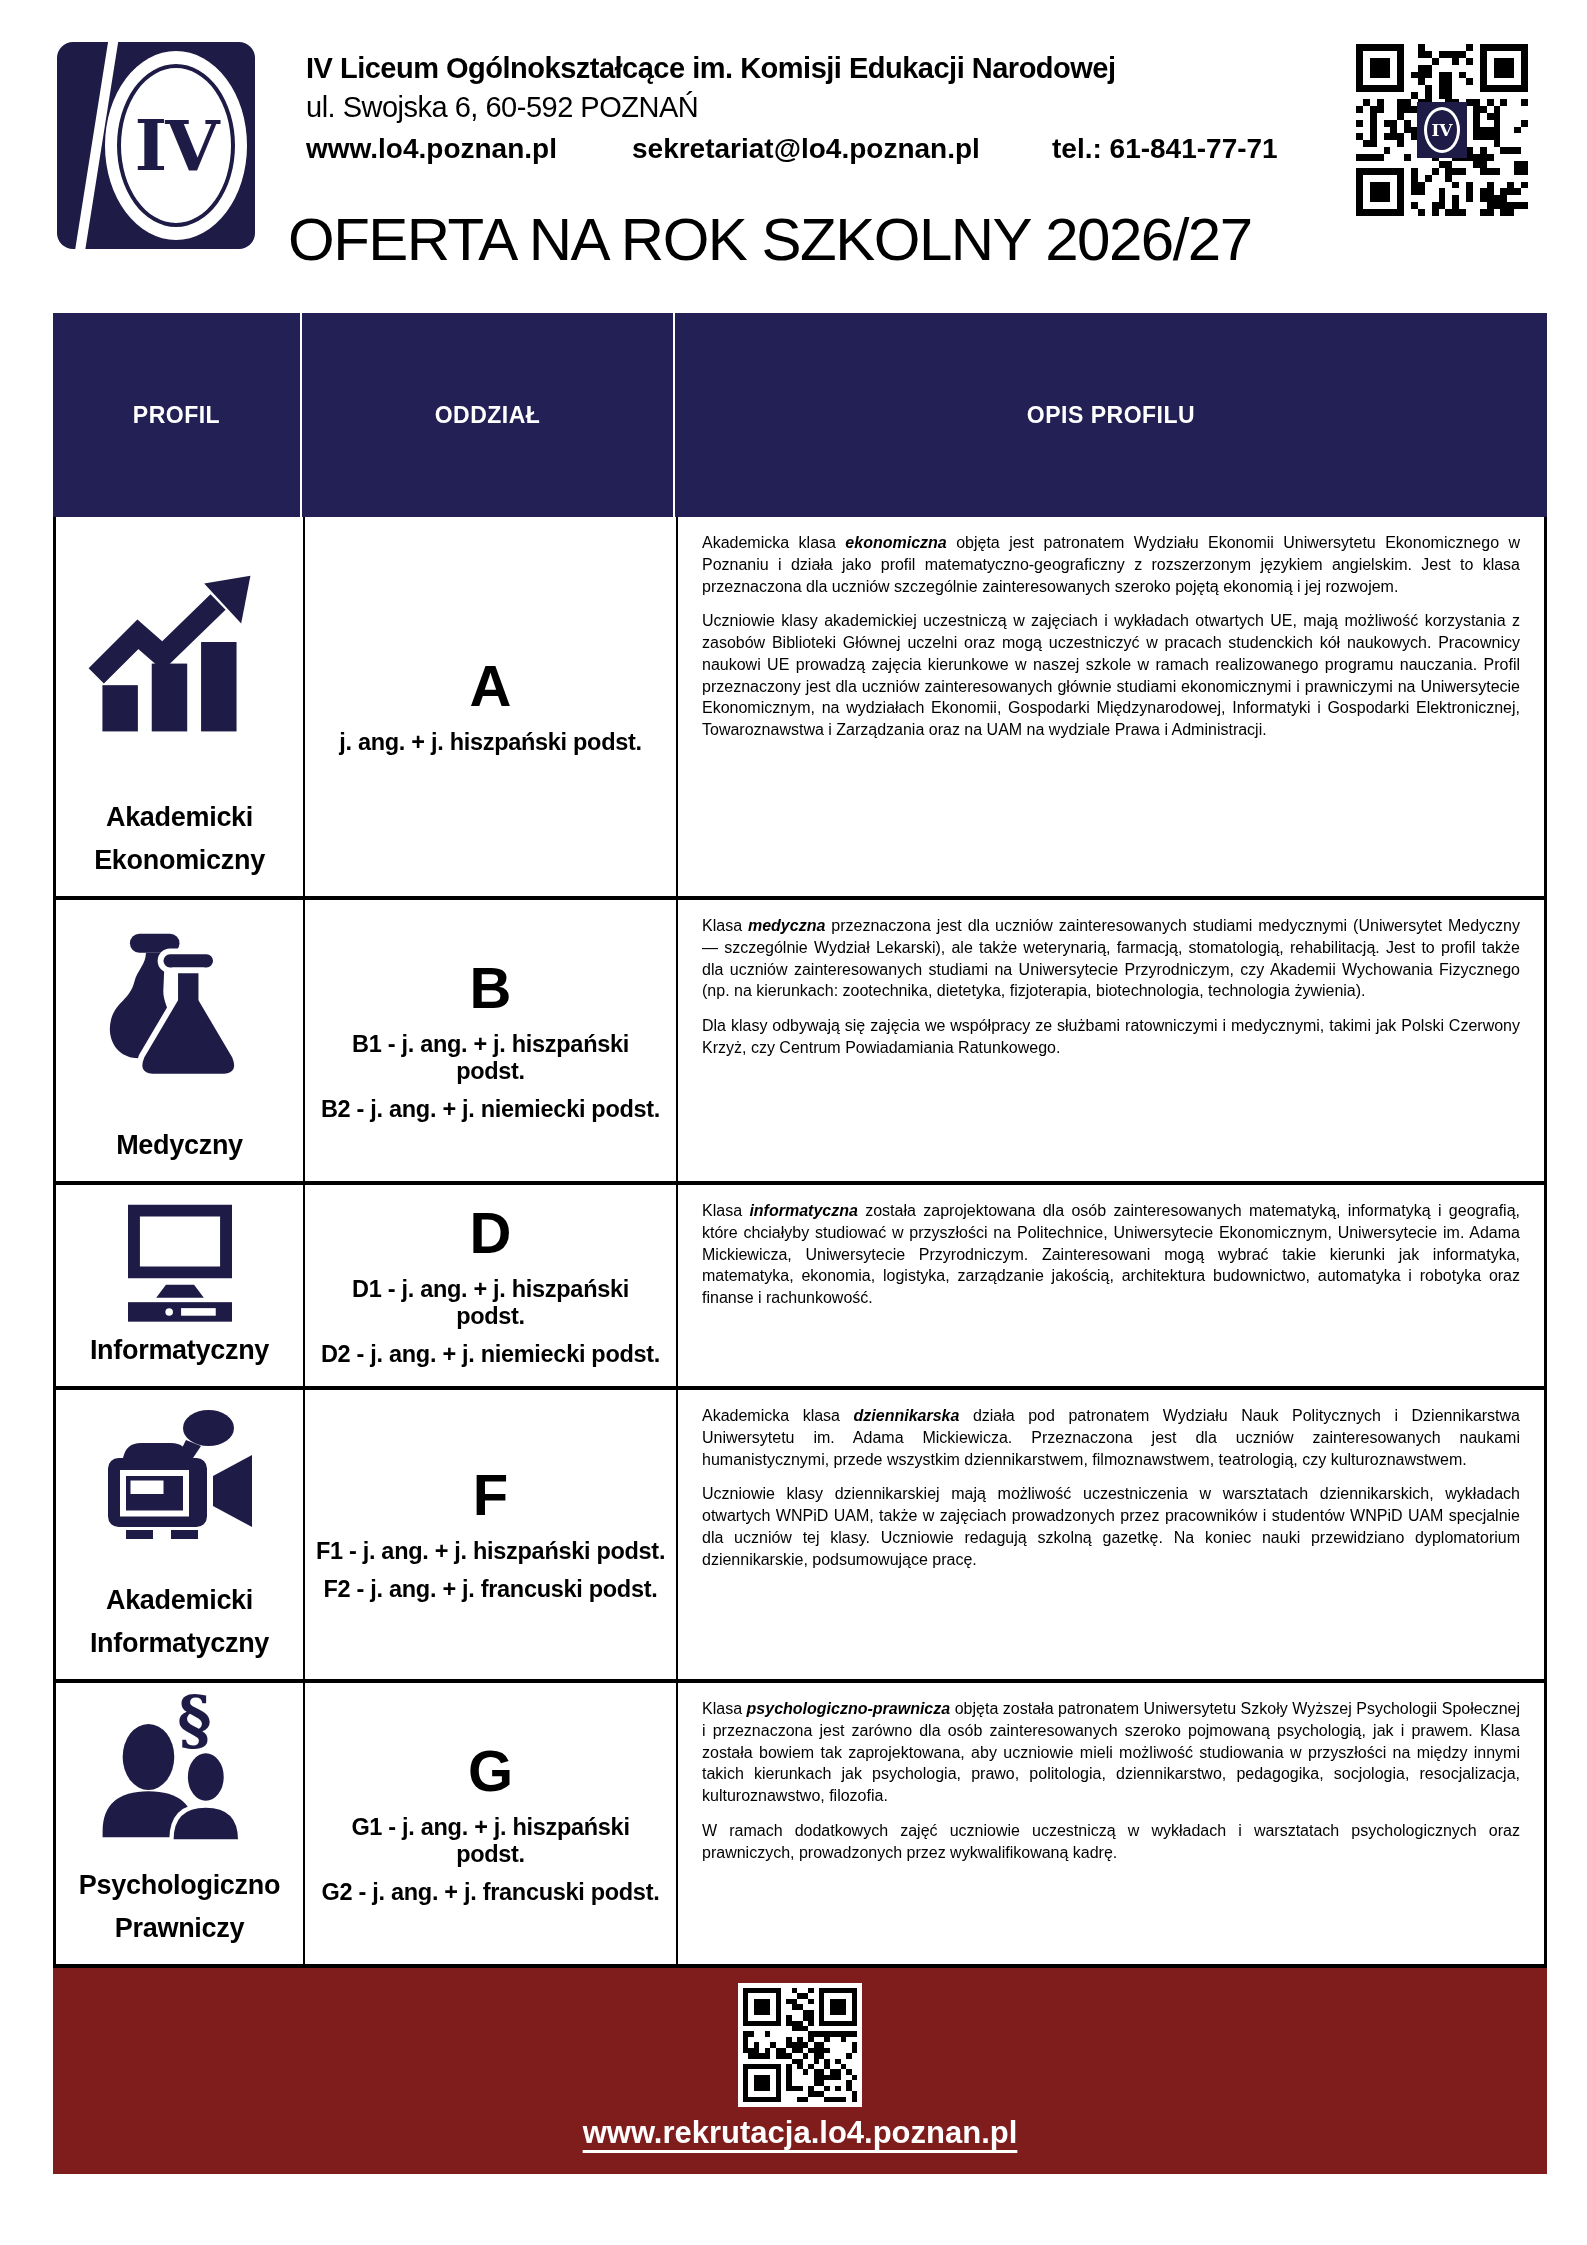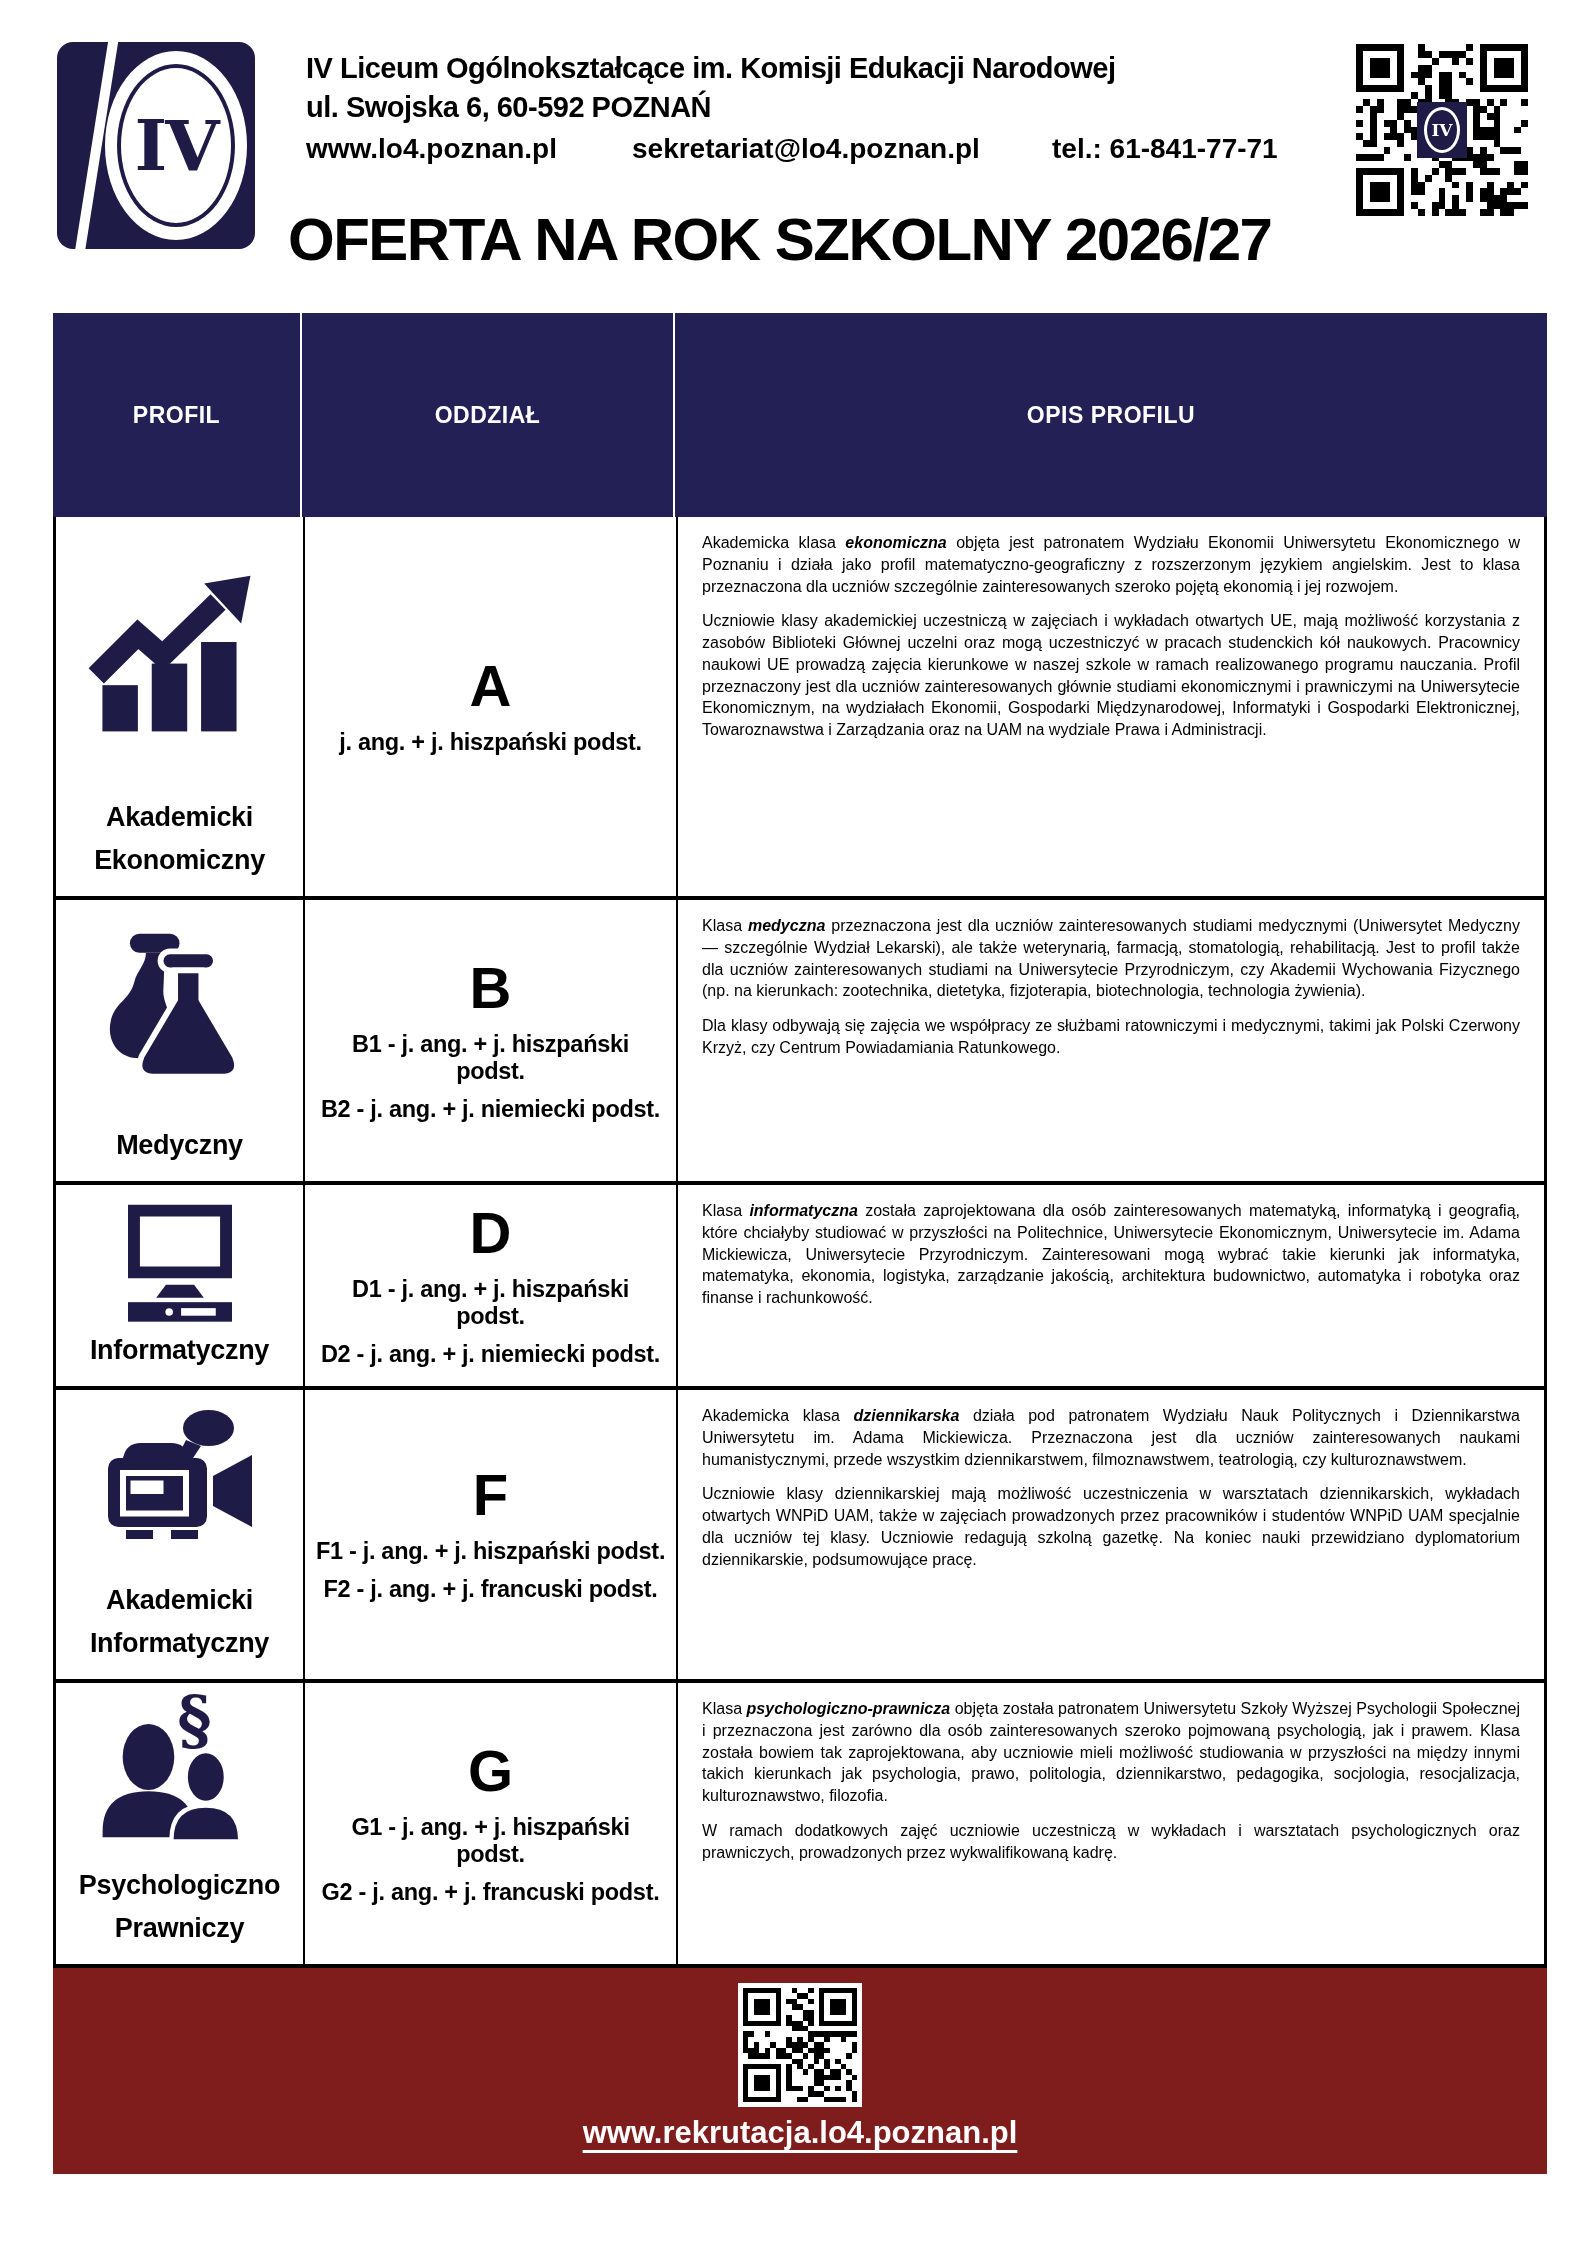--- a/index.html
+++ b/index.html
@@ -13,26 +13,26 @@
   .logo .lslash{position:absolute;left:34px;top:-12px;width:10px;height:240px;background:#fff;
         transform:rotate(9deg);border-radius:6px;}
   .logo .oring{position:absolute;left:48px;top:9px;width:142px;height:189px;background:#fff;border-radius:50%;}
   .logo .oring-inner{position:absolute;left:60px;top:22px;width:118px;height:163px;
         border:4px solid #1e1b46;border-radius:50%;}
   .logo .iv{position:absolute;left:48px;top:9px;width:142px;height:189px;display:flex;
         align-items:center;justify-content:center;font-family:"DejaVu Serif",serif;
         font-weight:bold;font-size:70px;color:#1e1b46;letter-spacing:-2px;}
 
   .school-name{position:absolute;left:306px;top:52px;font-size:29px;font-weight:bold;letter-spacing:-0.5px;}
-  .school-address{position:absolute;left:306px;top:91px;font-size:29px;font-weight:bold;letter-spacing:-0.5px;}
+  .school-address{position:absolute;left:306px;top:91px;font-size:29px;font-weight:normal;letter-spacing:-0.5px;}
   .contact-website{position:absolute;left:306px;top:133px;font-size:28px;font-weight:bold;}
   .contact-email{position:absolute;left:632px;top:133px;font-size:28px;font-weight:bold;}
   .contact-phone{position:absolute;left:1052px;top:133px;font-size:28px;font-weight:bold;}
 
-  .title{position:absolute;left:288px;top:205px;width:1030px;font-size:60px;font-weight:bold;
+  .title{position:absolute;left:288px;top:205px;width:1030px;font-size:60px;font-weight:normal;
          letter-spacing:-1.5px;white-space:nowrap;}
 
   .qr-top{position:absolute;left:1356px;top:44px;width:172px;height:172px;background:#fff;}
   .qr-canvas{position:absolute;inset:0;}
   .qr-canvas svg{width:100%;height:100%;display:block;}
   .qr-logo{position:absolute;left:50%;top:50%;width:50px;height:56px;transform:translate(-50%,-50%);
            background:#1e1b46;display:flex;align-items:center;justify-content:center;}
   .qr-logo .ering{width:36px;height:46px;border:3px solid #fff;border-radius:50%;display:flex;
            align-items:center;justify-content:center;color:#fff;font-family:"DejaVu Serif",serif;
            font-weight:bold;font-size:17px;}

